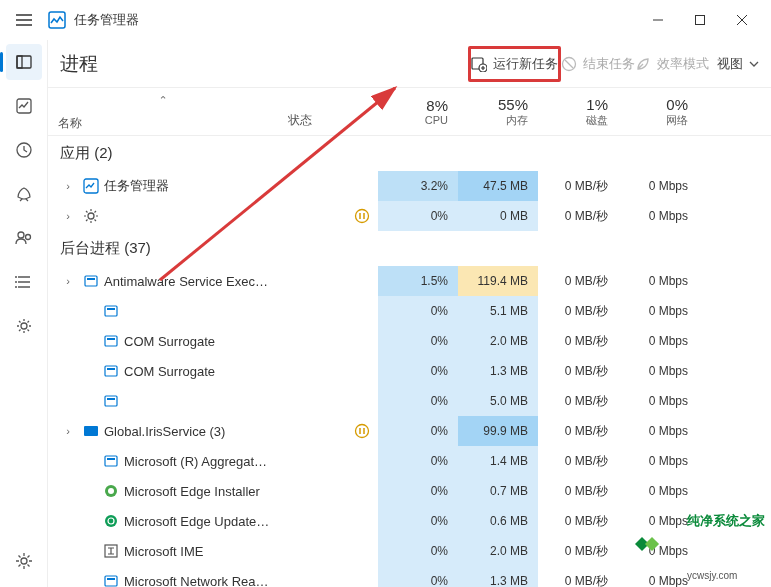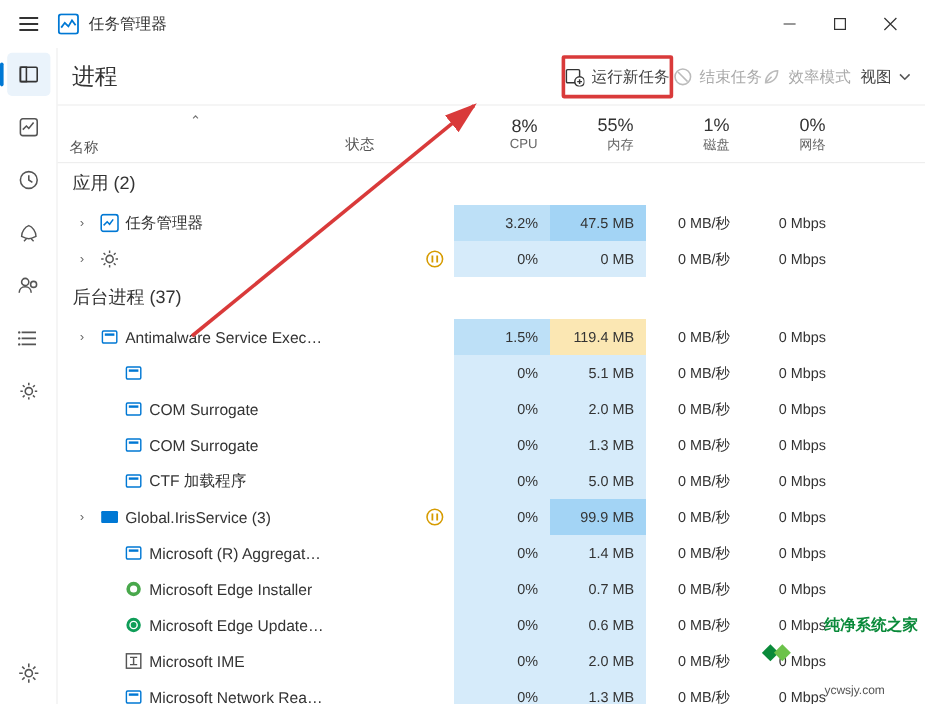--- a/index.html
+++ b/index.html
@@ -308,21 +308,20 @@
         </div>
         <div class="row">
           <div class="name-area" style="padding-left:30px">
             <div class="expander"></div>
             <div class="picon">
               <svg width="16" height="16">
                 <rect x="2" y="3" width="12" height="10" rx="1" fill="none" stroke="#0078d4" stroke-width="1.2"></rect>
                 <rect x="4" y="5" width="8" height="2" fill="#0078d4"></rect>
               </svg>
             </div>
-            <div class="pname">CTF 加载程序</div>
           </div>
           <div class="pstatus"></div>
           <div class="cell heat-1">0%</div>
           <div class="cell heat-1">5.0 MB</div>
           <div class="cell heat-0">0 MB/秒</div>
           <div class="cell heat-0">0 Mbps</div>
         </div>
         <div class="row">
           <div class="name-area" style="padding-left:10px">
             <div class="expander">›</div>

